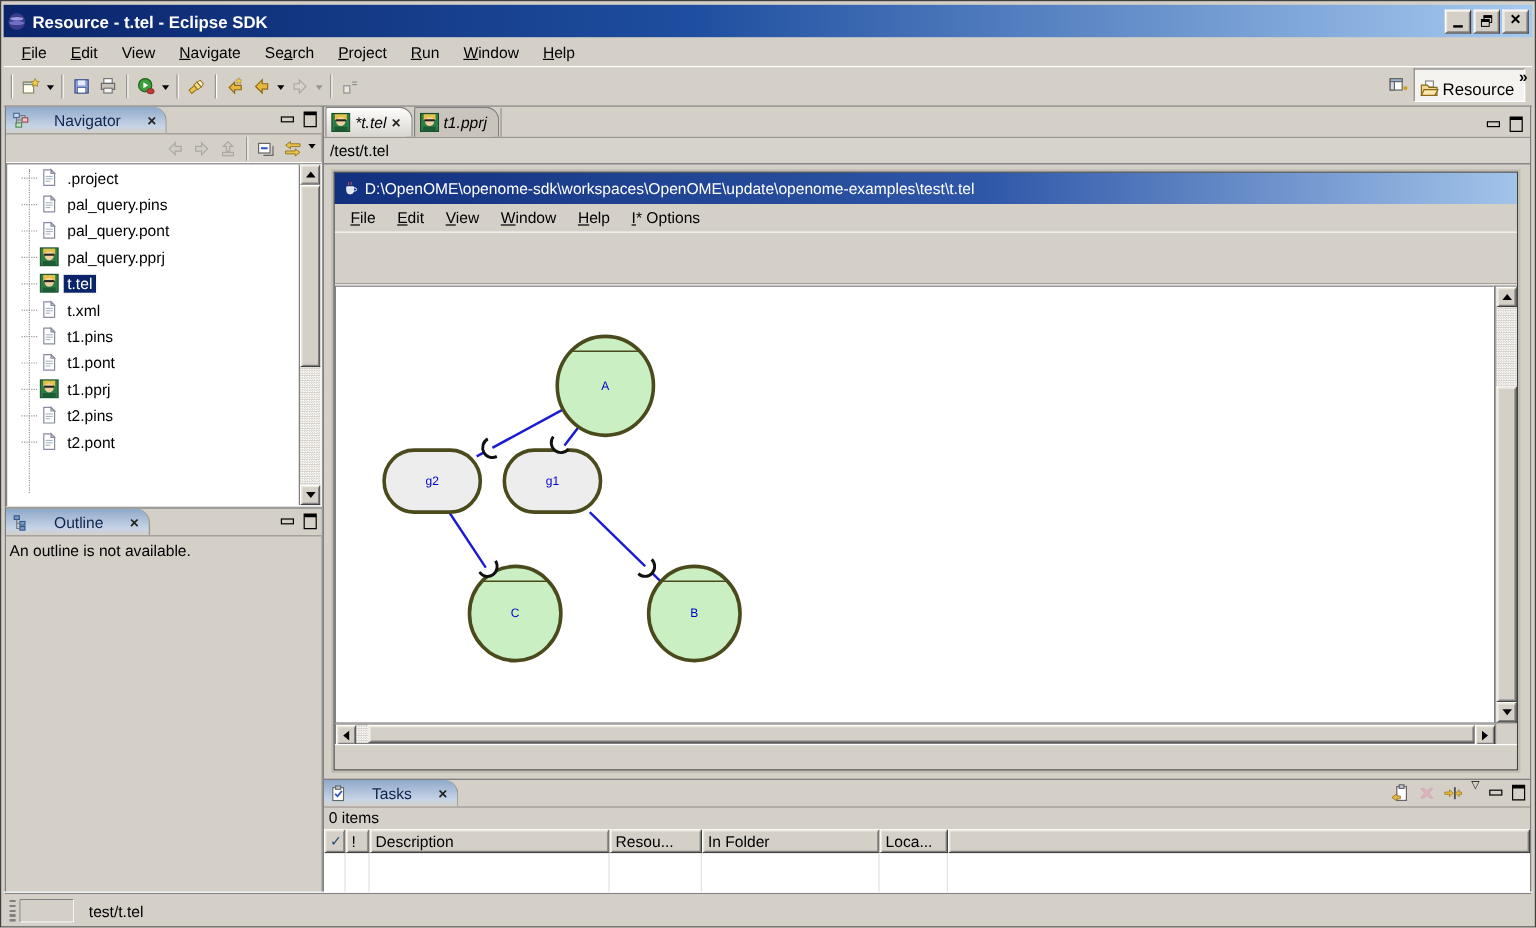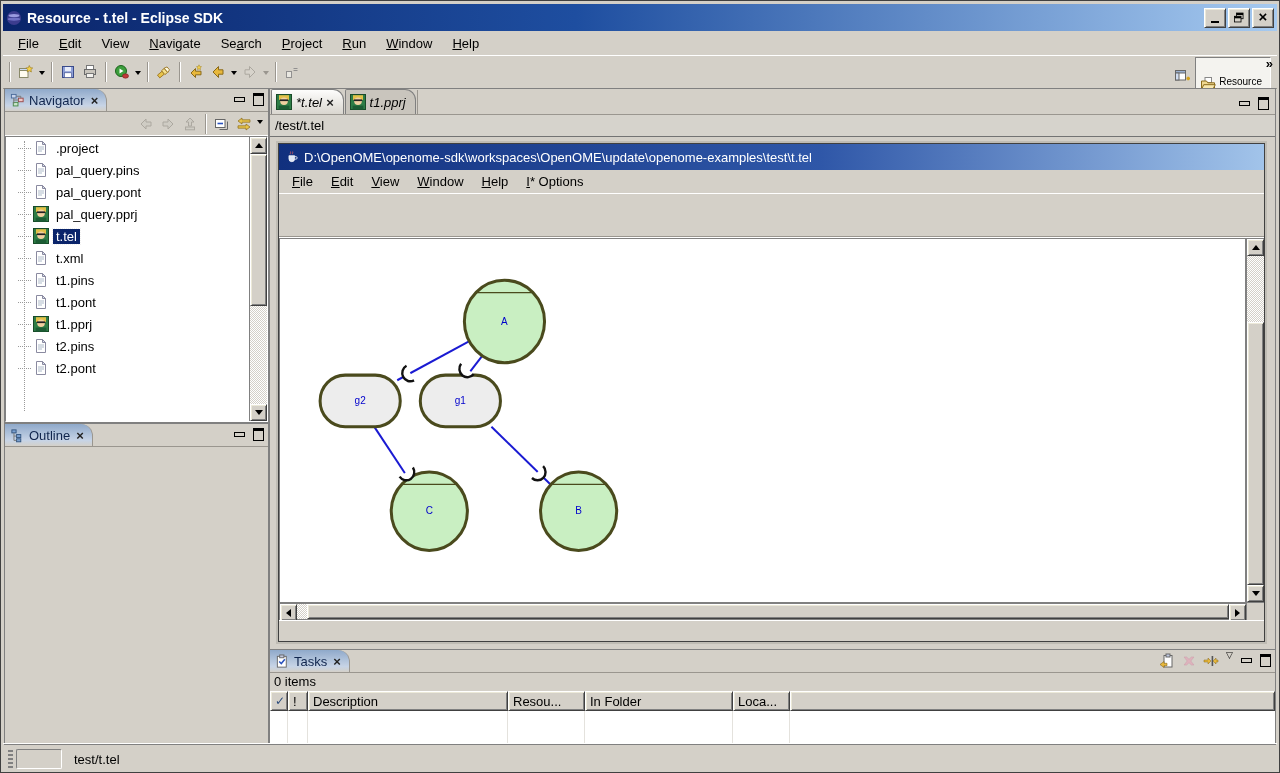--- a/index.html
+++ b/index.html
@@ -30,28 +30,28 @@
 
   
   #menubar{left:0;top:28px;right:0;height:24px;display:flex;align-items:center;padding-left:6px;gap:2px;border-bottom:1px solid #fff;}
   .menu-item{padding:2px 9px;white-space:nowrap;}
   #toolbar{left:0;top:52px;right:0;height:33px;display:flex;align-items:center;border-bottom:1px solid #9a968f;padding-left:2px;}
   .tbtn{display:inline-flex;align-items:center;padding:3px 2px;margin:0 1px;}
   .tbtn.disabled{opacity:.9;}
   .dd{width:0;height:0;border:3px solid transparent;border-top:4px solid #000;margin:5px 2px 0 2px;}
   .dd.gray{border-top-color:#9a968f;}
   #persp{position:absolute;right:6px;top:54px;display:flex;align-items:center;gap:5px;}
-  #persp .pbtn{display:flex;align-items:flex-start;gap:3px;padding:18px 8px 2px 4px;background:#f4f3ef;
-    border:1px solid;border-color:#808080 #fff #fff #808080;font-size:10px;}
+  #persp .pbtn{display:flex;align-items:flex-start;gap:3px;padding:8px 8px 2px 4px;background:#f4f3ef;
+    border:1px solid;border-color:#808080 #fff #fff #808080;font-size:14px;}
   #chev{position:absolute;right:4px;top:53px;font-weight:bold;font-size:13px;}
 
   
   .view{background:#d4d0c8;border:1px solid #808080;display:flex;flex-direction:column;}
   .vhead{height:22px;display:flex;align-items:stretch;background:#d4d0c8;border-bottom:1px solid #9a968f;}
-  .vtab{display:flex;align-items:center;gap:4px;padding:0 8px 0 4px;
+  .vtab{display:flex;align-items:center;gap:20px;padding:0 8px 0 4px;
     background:linear-gradient(180deg,#8fa9ca 0%,#c7d4e6 75%,#d4d0c8 100%);
     border-right:1px solid #9a968f;border-top-right-radius:12px;color:#10254d;white-space:nowrap;}
   .vtab .x{font-weight:bold;color:#222;margin-left:2px;font-size:13px;}
   .vhead .spacer{flex:1;}
   .mmbtn{width:17px;height:15px;margin:3px 1px 0 1px;display:flex;align-items:center;justify-content:center;}
   .gmin2{width:9px;height:3px;border:1px solid #000;}
   .gmax2{width:9px;height:9px;border:1px solid #000;border-top-width:3px;}
   .vtools{height:23px;display:flex;align-items:center;justify-content:flex-end;padding-right:3px;border-bottom:1px solid #fff;}
 
   #navigator{left:1px;top:85px;width:263px;height:333px;}
@@ -502,20 +502,21 @@
         <span class="x">×</span>
       </span>
       <span class="spacer"></span>
       <span class="mmbtn">
           <span class="gmin2"></span>
         </span>
       <span class="mmbtn">
           <span class="gmax2"></span>
         </span>
     </div>
+    <div class="msg">An outline is not available.</div>
   </div>
 
   <div id="editor" class="abs">
     <div id="etabs">
       <span id="etabsmount" style="display:flex;align-items:center;font-style:italic;">
           <span class="etab active">
             <span class="icon">
               <svg viewBox="0 0 16 16" width="16" height="16">
                 <rect x="0.5" y="0.5" width="15" height="15" fill="#2e7d46" stroke="#184a28"></rect>
                 <rect x="3" y="1.2" width="10" height="4.8" fill="#e2c148"></rect>

